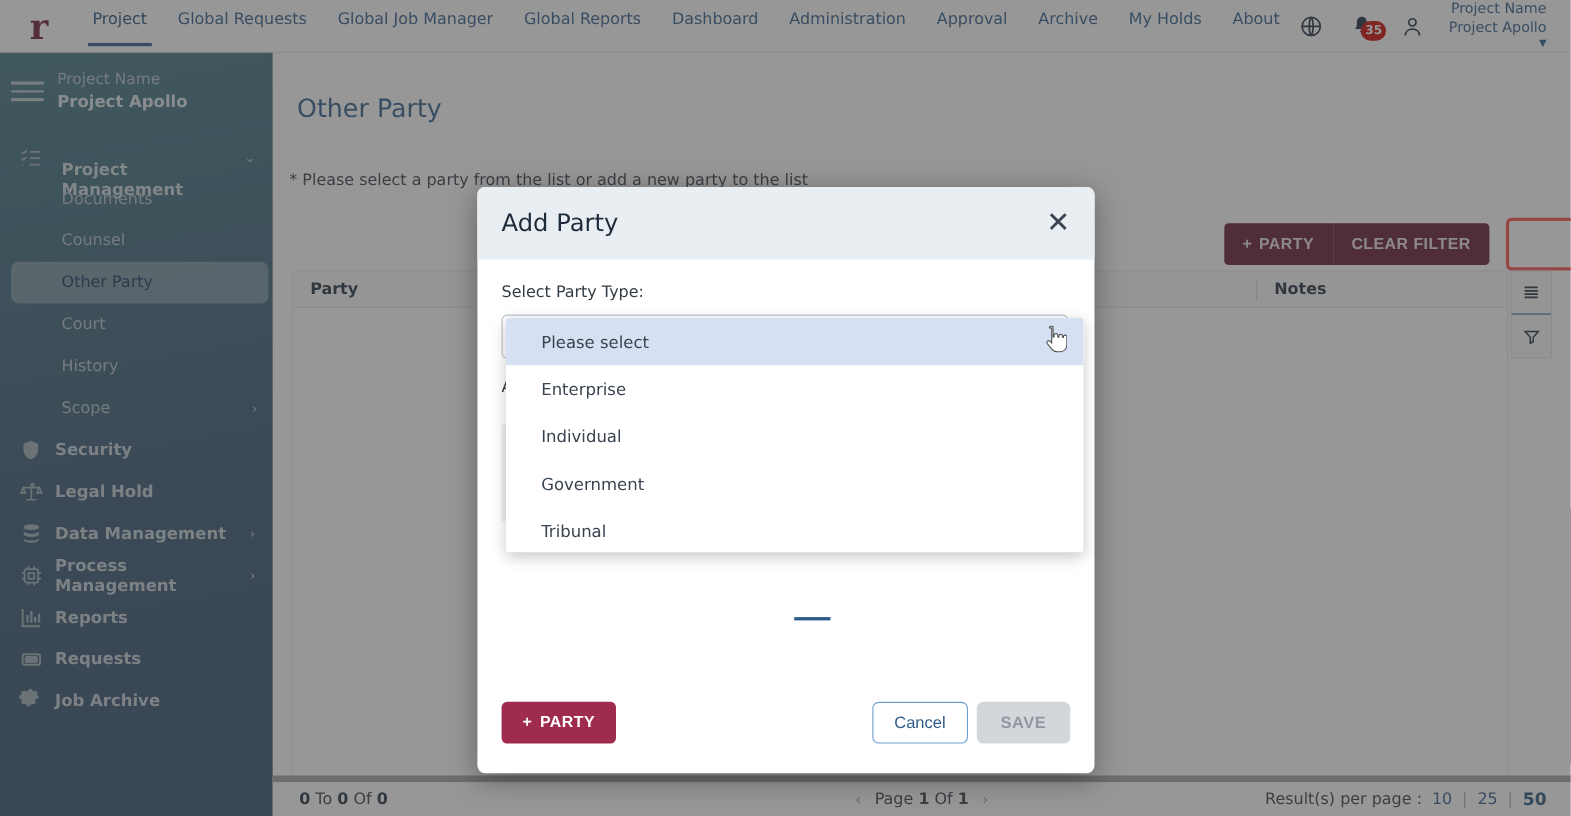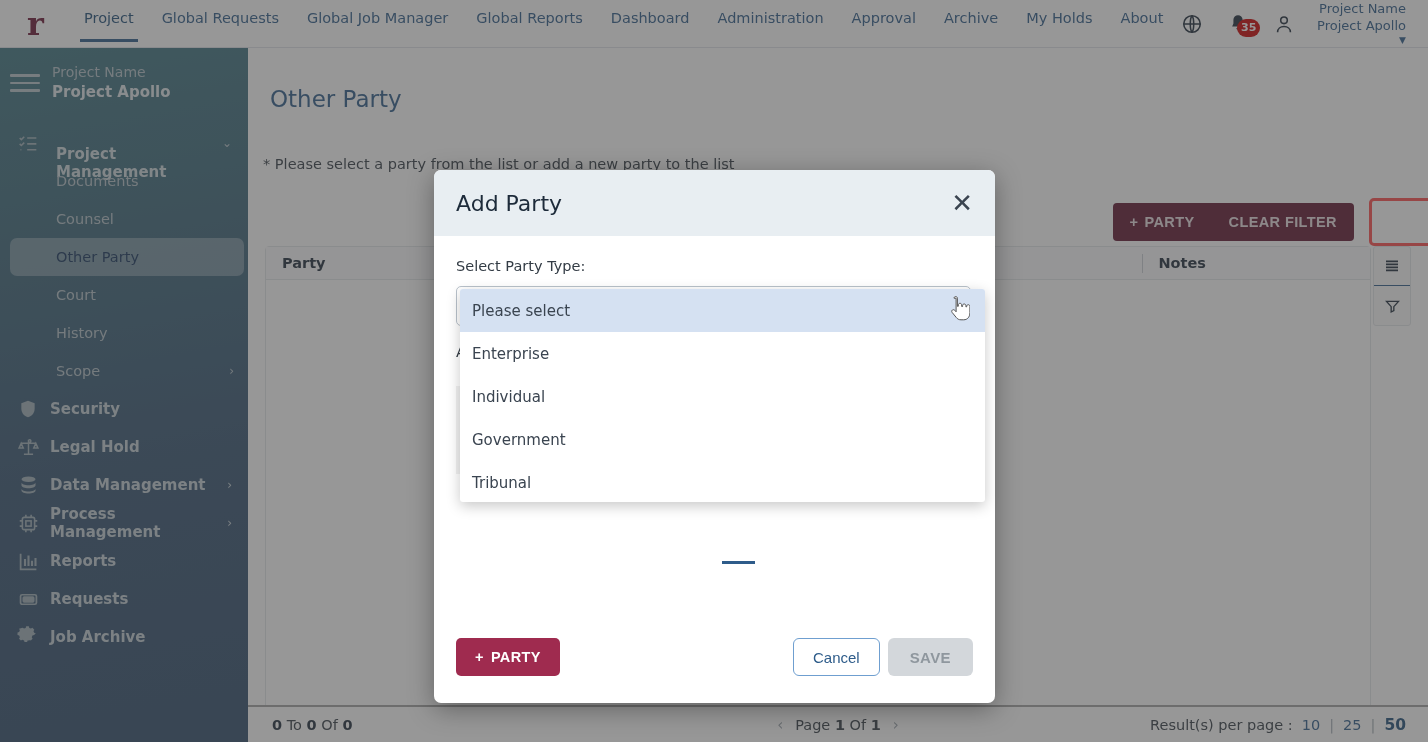--- a/index.html
+++ b/index.html
@@ -150,21 +150,21 @@
   }
   .rail-btn {
     height: 39px; width: 100%; display: flex; align-items: center;
     justify-content: center; cursor: pointer; color: #1d2b3a;
   }
   .rail-btn.top { border-bottom: 1px solid #2e5c8a; }
 
   
   .footer {
     position: absolute; left: 0; bottom: 0; width: 1180px; height: 37px;
-    border-top: 2px solid #a3a3a3; display: flex; align-items: center;
+    border-top: 6px solid #a3a3a3; display: flex; align-items: center;
     font-size: 14.5px; color: #333c45; background: #ffffff;
   }
   .f-left { padding-left: 24px; }
   .f-left b { color: #1d2b3a; }
   .f-center {
     position: absolute; left: 0; right: 0; display: flex;
     justify-content: center; align-items: center; gap: 12px; color: #333c45;
   }
   .f-arrow { color: #9aa3ab; cursor: pointer; font-size: 15px; }
   .f-right {
@@ -232,21 +232,21 @@
   }
 
   
   .dropdown {
     position: absolute; left: 460px; top: 289px; width: 525px; height: 213px;
     background: #ffffff; border-radius: 3px;
     box-shadow: 0 4px 14px rgba(0,0,0,0.22); overflow: hidden;
   }
   .dd-opt {
     height: 43px; display: flex; align-items: center;
-    padding-left: 12px; font-size: 15px; color: #3a4450; cursor: pointer;
+    padding-left: 32px; font-size: 15px; color: #3a4450; cursor: pointer;
   }
   .dd-opt.hl { background: #d5e1f2; }
   .cursor-hand {
     position: absolute; left: 948px; top: 296px;
     width: 22px; height: 26px; pointer-events: none;
   }
 </style>
 </head>
 <body>
 

